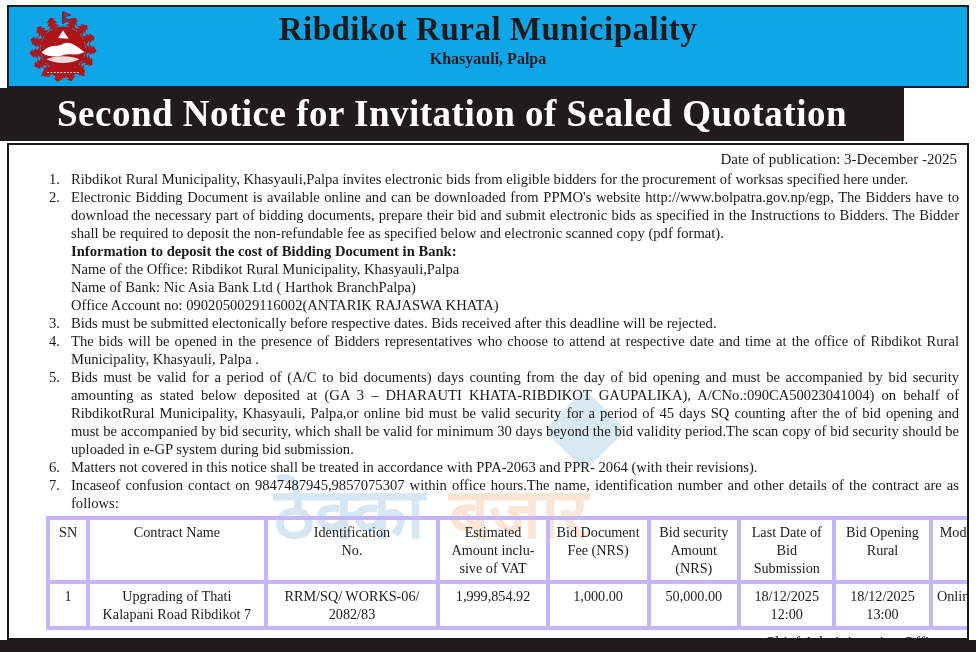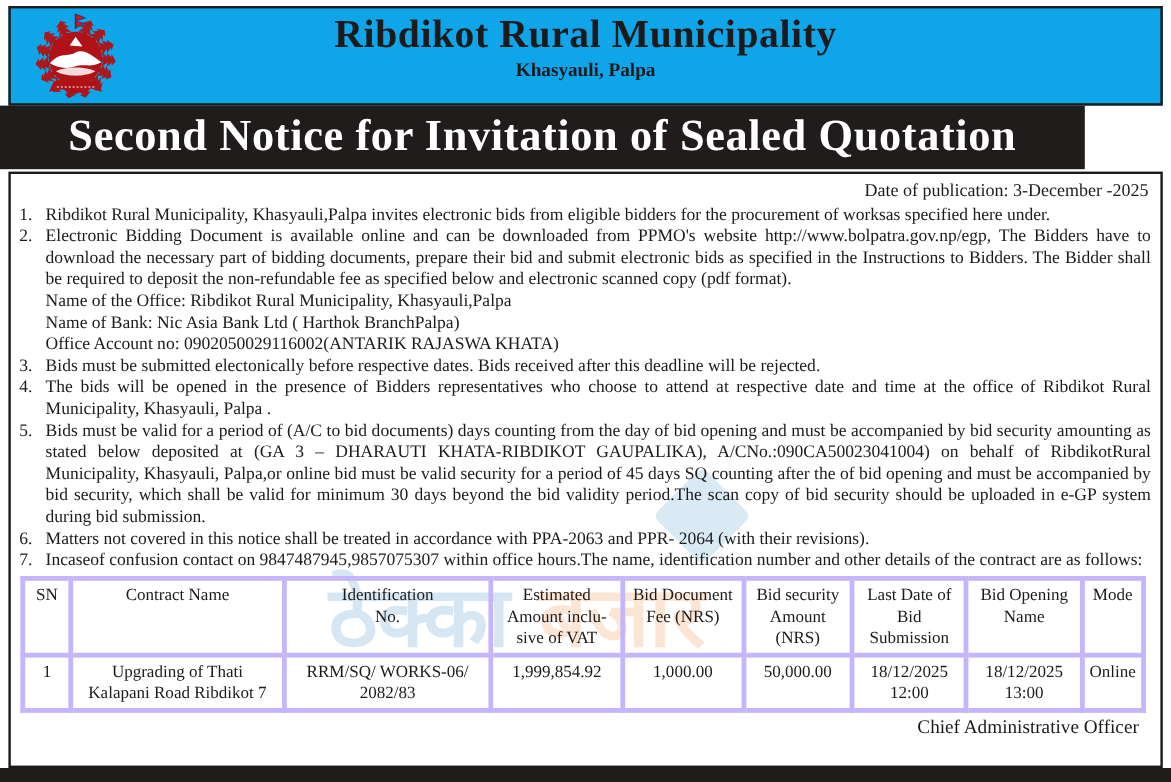--- a/index.html
+++ b/index.html
@@ -20,21 +20,21 @@
   .banner{
     position:absolute;left:0;top:88px;width:904px;height:53px;background:#211c1c;
     color:#fff;text-align:center;line-height:52px;font-size:37px;font-weight:bold;
     letter-spacing:.5px;
   }
   
   .body-box{
     position:absolute;left:7px;top:143px;width:958px;bottom:12px;
     border:2px solid #1c1a1a;background:transparent;overflow:hidden;
   }
-  .body-inner{position:relative;z-index:1;padding:4px 8px 0 4px;}
+  .body-inner{position:relative;z-index:1;padding:4px 8px 0 4px;margin-left:33px;}
   .pub-date{text-align:right;font-size:15px;margin:2px 2px 2px 0;}
   .li{display:flex;font-size:14.6px;line-height:18px;margin:0;}
   .li .num{flex:0 0 22px;padding-left:3px;}
   .li .txt{flex:1;text-align:justify;}
   .bank{margin-left:25px;font-size:14.6px;line-height:18px;}
   .bank .bold{font-weight:bold;}
   
   table.contracts{
     border-collapse:collapse;width:938px;margin:4px auto 0 auto;
     font-size:14.2px;table-layout:fixed;
@@ -117,20 +117,21 @@
       <span class="num">1.</span>
       <span class="txt">Ribdikot Rural Municipality, Khasyauli,Palpa invites electronic bids from eligible bidders for the procurement of worksas specified here under.</span>
     </div>
 
     <div class="li">
       <span class="num">2.</span>
       <span class="txt">Electronic Bidding Document is available online and can be downloaded from PPMO's website http://www.bolpatra.gov.np/egp, The Bidders have to download the necessary part of bidding documents, prepare their bid and submit electronic bids as specified in the Instructions to Bidders. The Bidder shall be required to deposit the non-refundable fee as specified below and electronic scanned copy (pdf format).</span>
     </div>
 
     <div class="bank">
+      <div class="bold">Information to deposit the cost of Bidding Document in Bank:</div>
       <div>Name of the Office: Ribdikot Rural Municipality, Khasyauli,Palpa</div>
       <div>Name of Bank: Nic Asia Bank Ltd ( Harthok BranchPalpa)</div>
       <div>Office Account no: 0902050029116002(ANTARIK RAJASWA KHATA)</div>
     </div>
 
     <div class="li">
       <span class="num">3.</span>
       <span class="txt">Bids must be submitted electonically before respective dates. Bids received after this deadline will be rejected.</span>
     </div>
 
@@ -177,21 +178,21 @@
 sive of VAT</th>
           <th>Bid Document
 Fee (NRS)</th>
           <th>Bid security
 Amount
 (NRS)</th>
           <th>Last Date of
 Bid
 Submission</th>
           <th>Bid Opening
-Name</th>
+Rural</th>
           <th>Mode</th>
         </tr>
       </thead>
       <tbody>
         <tr>
           <td>1</td>
           <td>Upgrading of Thati
 Kalapani Road Ribdikot 7</td>
           <td>RRM/SQ/ WORKS-06/
 2082/83</td>

